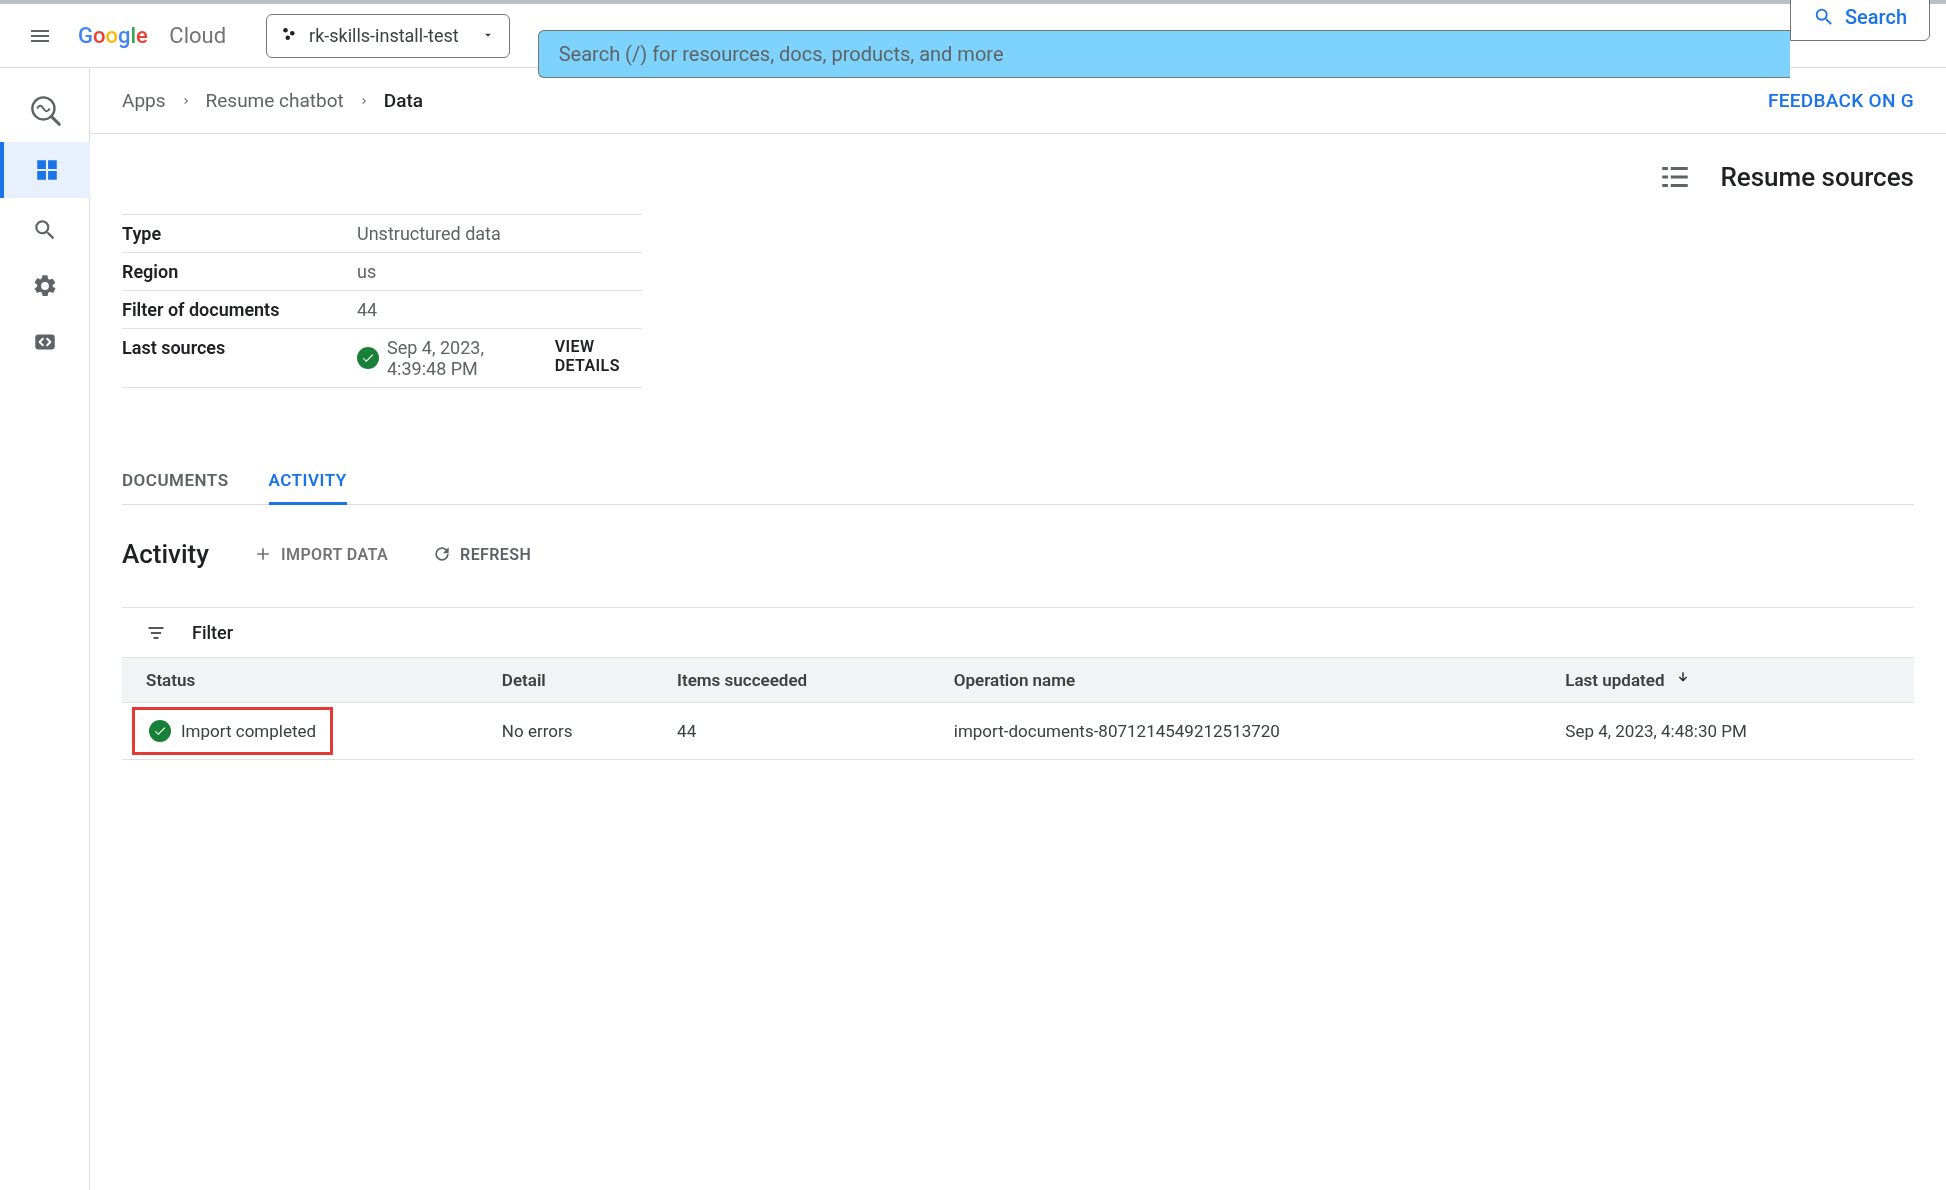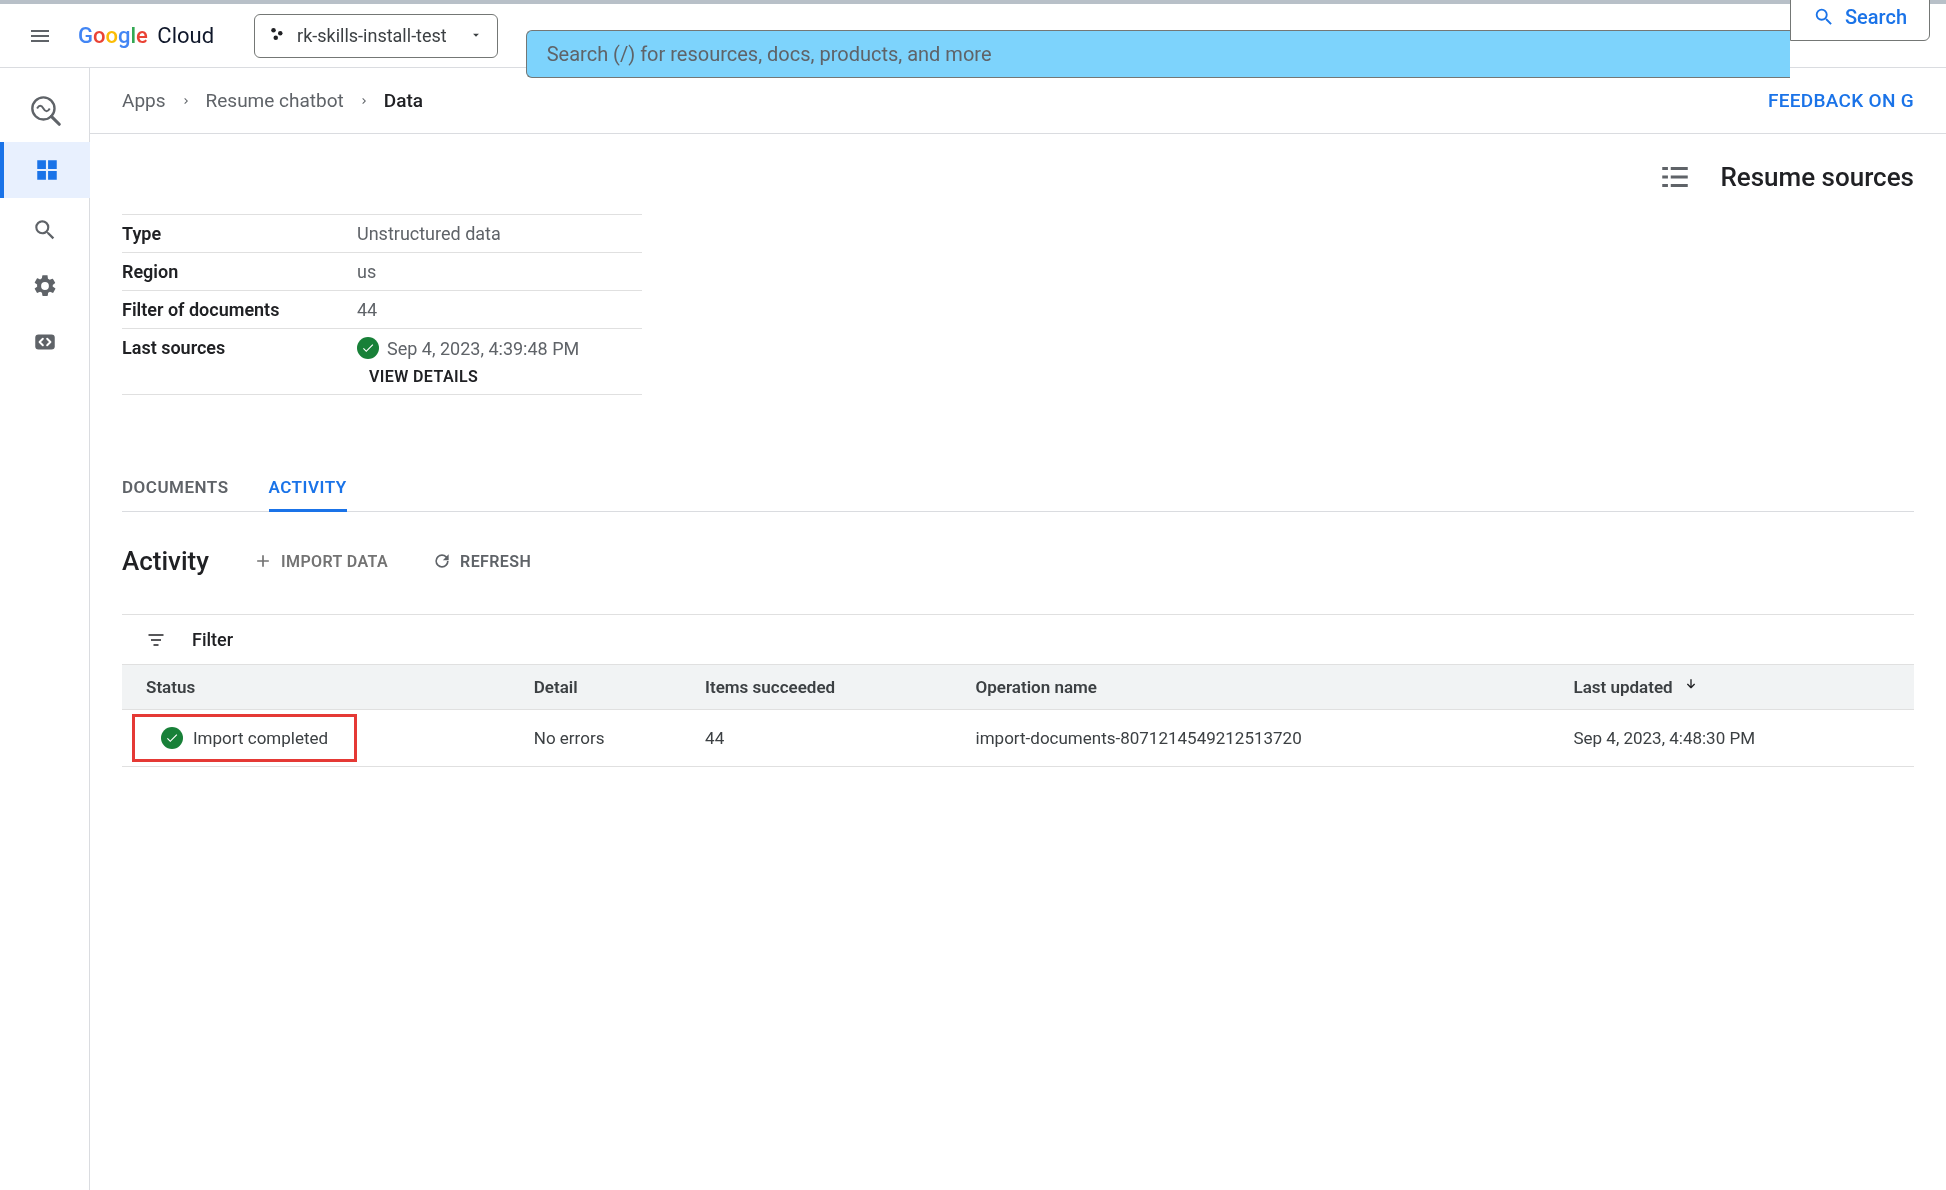--- a/index.html
+++ b/index.html
@@ -27,21 +27,21 @@
   }
   .hamburger svg { width: 24px; height: 24px; fill: #5f6368; }
   .logo {
     display: flex; align-items: baseline;
     font-size: 22px;
     cursor: pointer;
   }
   .logo .g1 { color:#4285F4; } .logo .g2 { color:#EA4335; }
   .logo .g3 { color:#FBBC05; } .logo .g4 { color:#4285F4; }
   .logo .g5 { color:#34A853; } .logo .g6 { color:#EA4335; }
-  .logo .cloud { color:#0f172a; font-weight:400; margin-left:4px; }
+  .logo .cloud { color:#737373; font-weight:400; margin-left:16px; }
   .project-picker {
     height: 44px;
     border: 1px solid #747775;
     border-radius: 6px;
     display: flex; align-items: center;
     padding: 0 14px;
     gap: 10px;
     cursor: pointer;
     font-size: 18px;
     color: #3c4043;
@@ -145,21 +145,21 @@
     width: 235px;
     font-weight: 600;
     font-size: 18px;
     color: #202124;
   }
   .kv-row .v {
     flex: 1;
     font-size: 18px;
     color: #5f6368;
   }
-  .kv-row .v.withicon { display:flex; flex-direction:column; gap:8px; }
+  .kv-row .v.withicon { display:flex; flex-direction:row; gap:8px; }
   .kv-row .v .line1 { display:flex; align-items:center; gap:8px; }
   .check-circle {
     width: 22px; height: 22px; border-radius: 50%;
     background: #188038;
     display:inline-flex; align-items:center; justify-content:center;
     flex-shrink: 0;
   }
   .check-circle svg { width:14px; height:14px; fill:#fff; }
   .view-details {
     font-weight: 600; color:#202124; letter-spacing:.4px; cursor:pointer;
@@ -225,21 +225,21 @@
   .data-table td {
     padding: 14px 16px;
     font-size: 17px;
     color:#3c4043;
     border-bottom: 1px solid #e0e0e0;
   }
   .data-table td:first-child { padding-left: 24px; }
   .status-cell-wrap {
     display:inline-flex; align-items:center; gap:10px;
     border: 3px solid #e53935;
-    padding: 10px 26px;
+    padding: 10px 14px;
     margin: -10px -14px;
   }
   .empty-spacer { height: 10px; }
 </style>
 </head>
 <body>
 
 <div class="topbar">
   <div class="hamburger">
     <svg viewBox="0 0 24 24">

